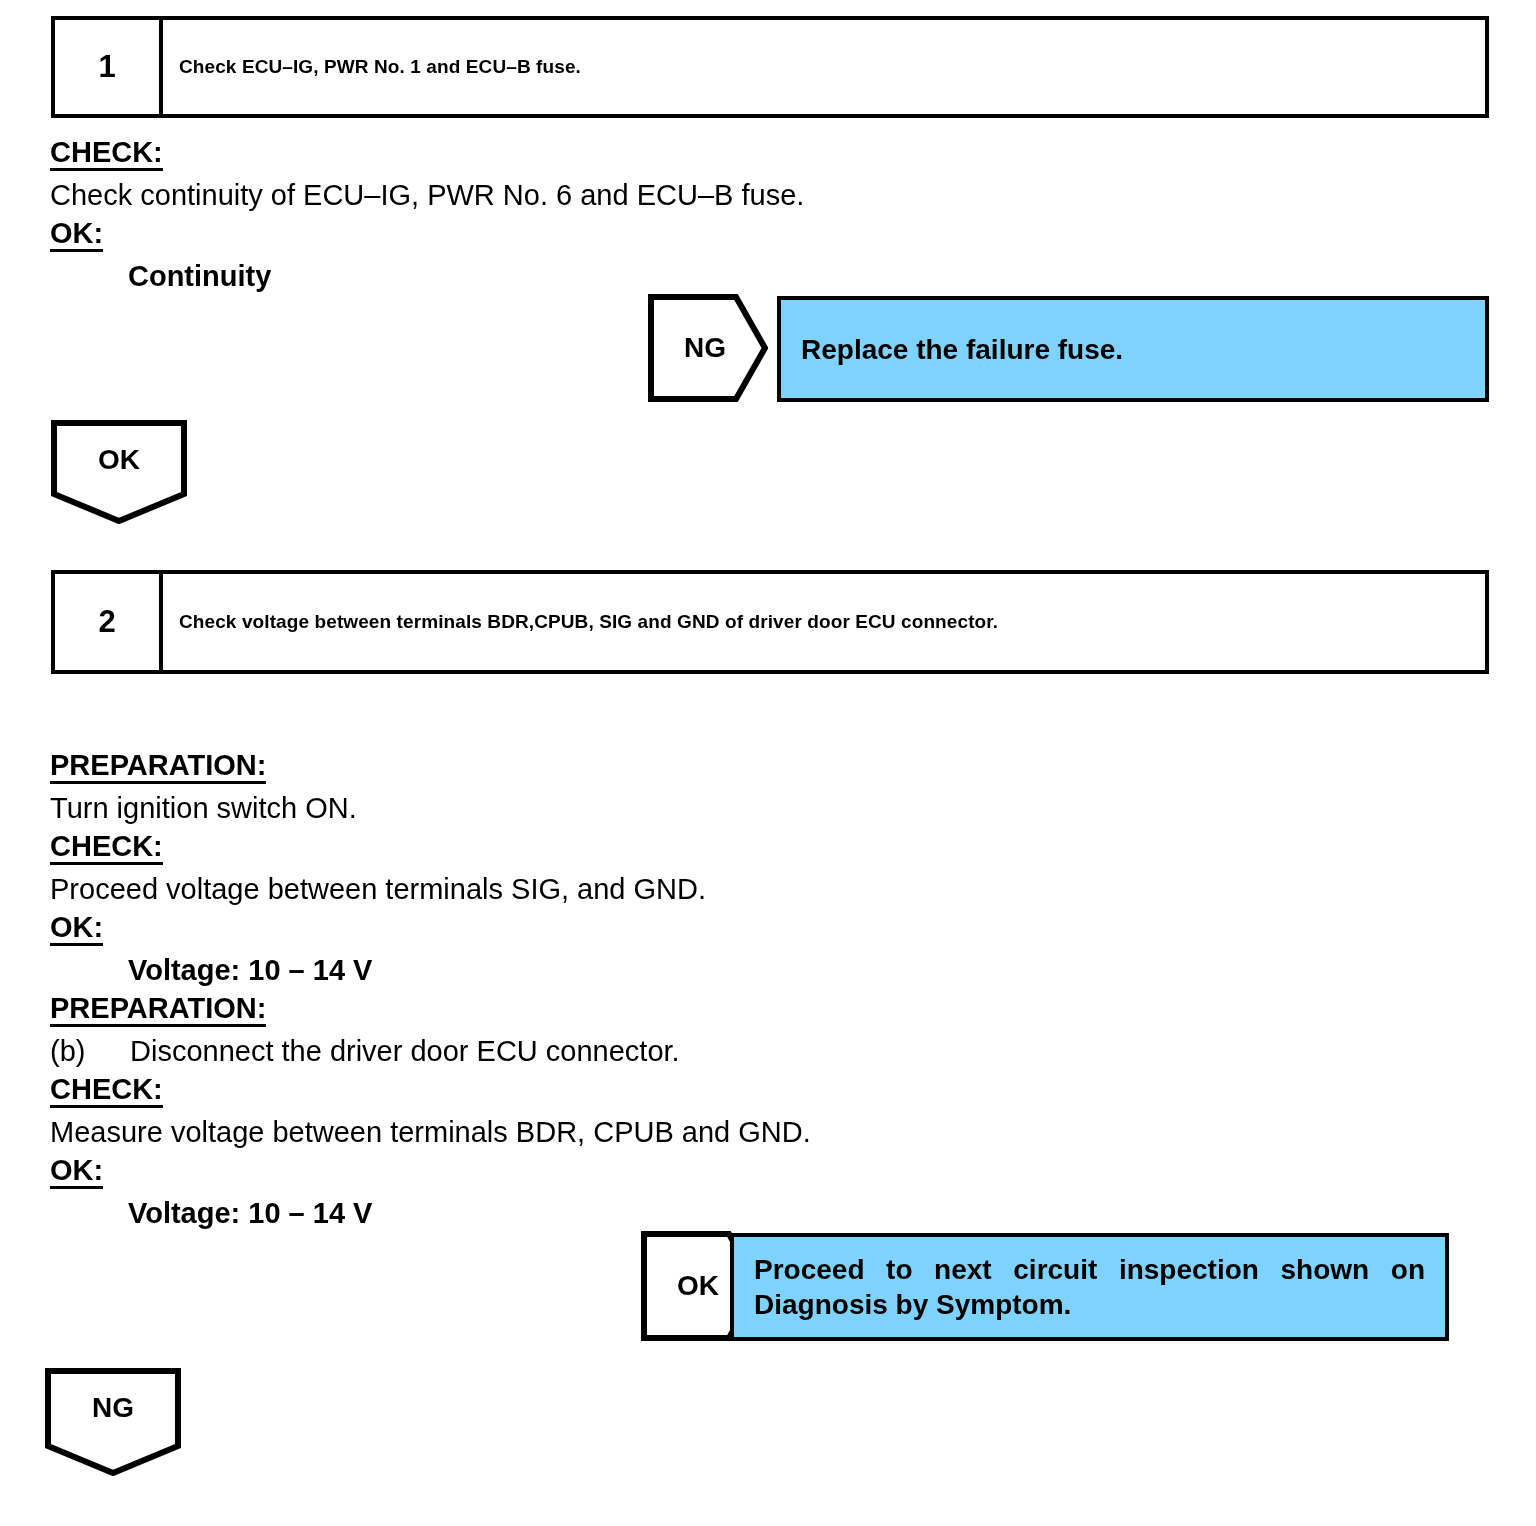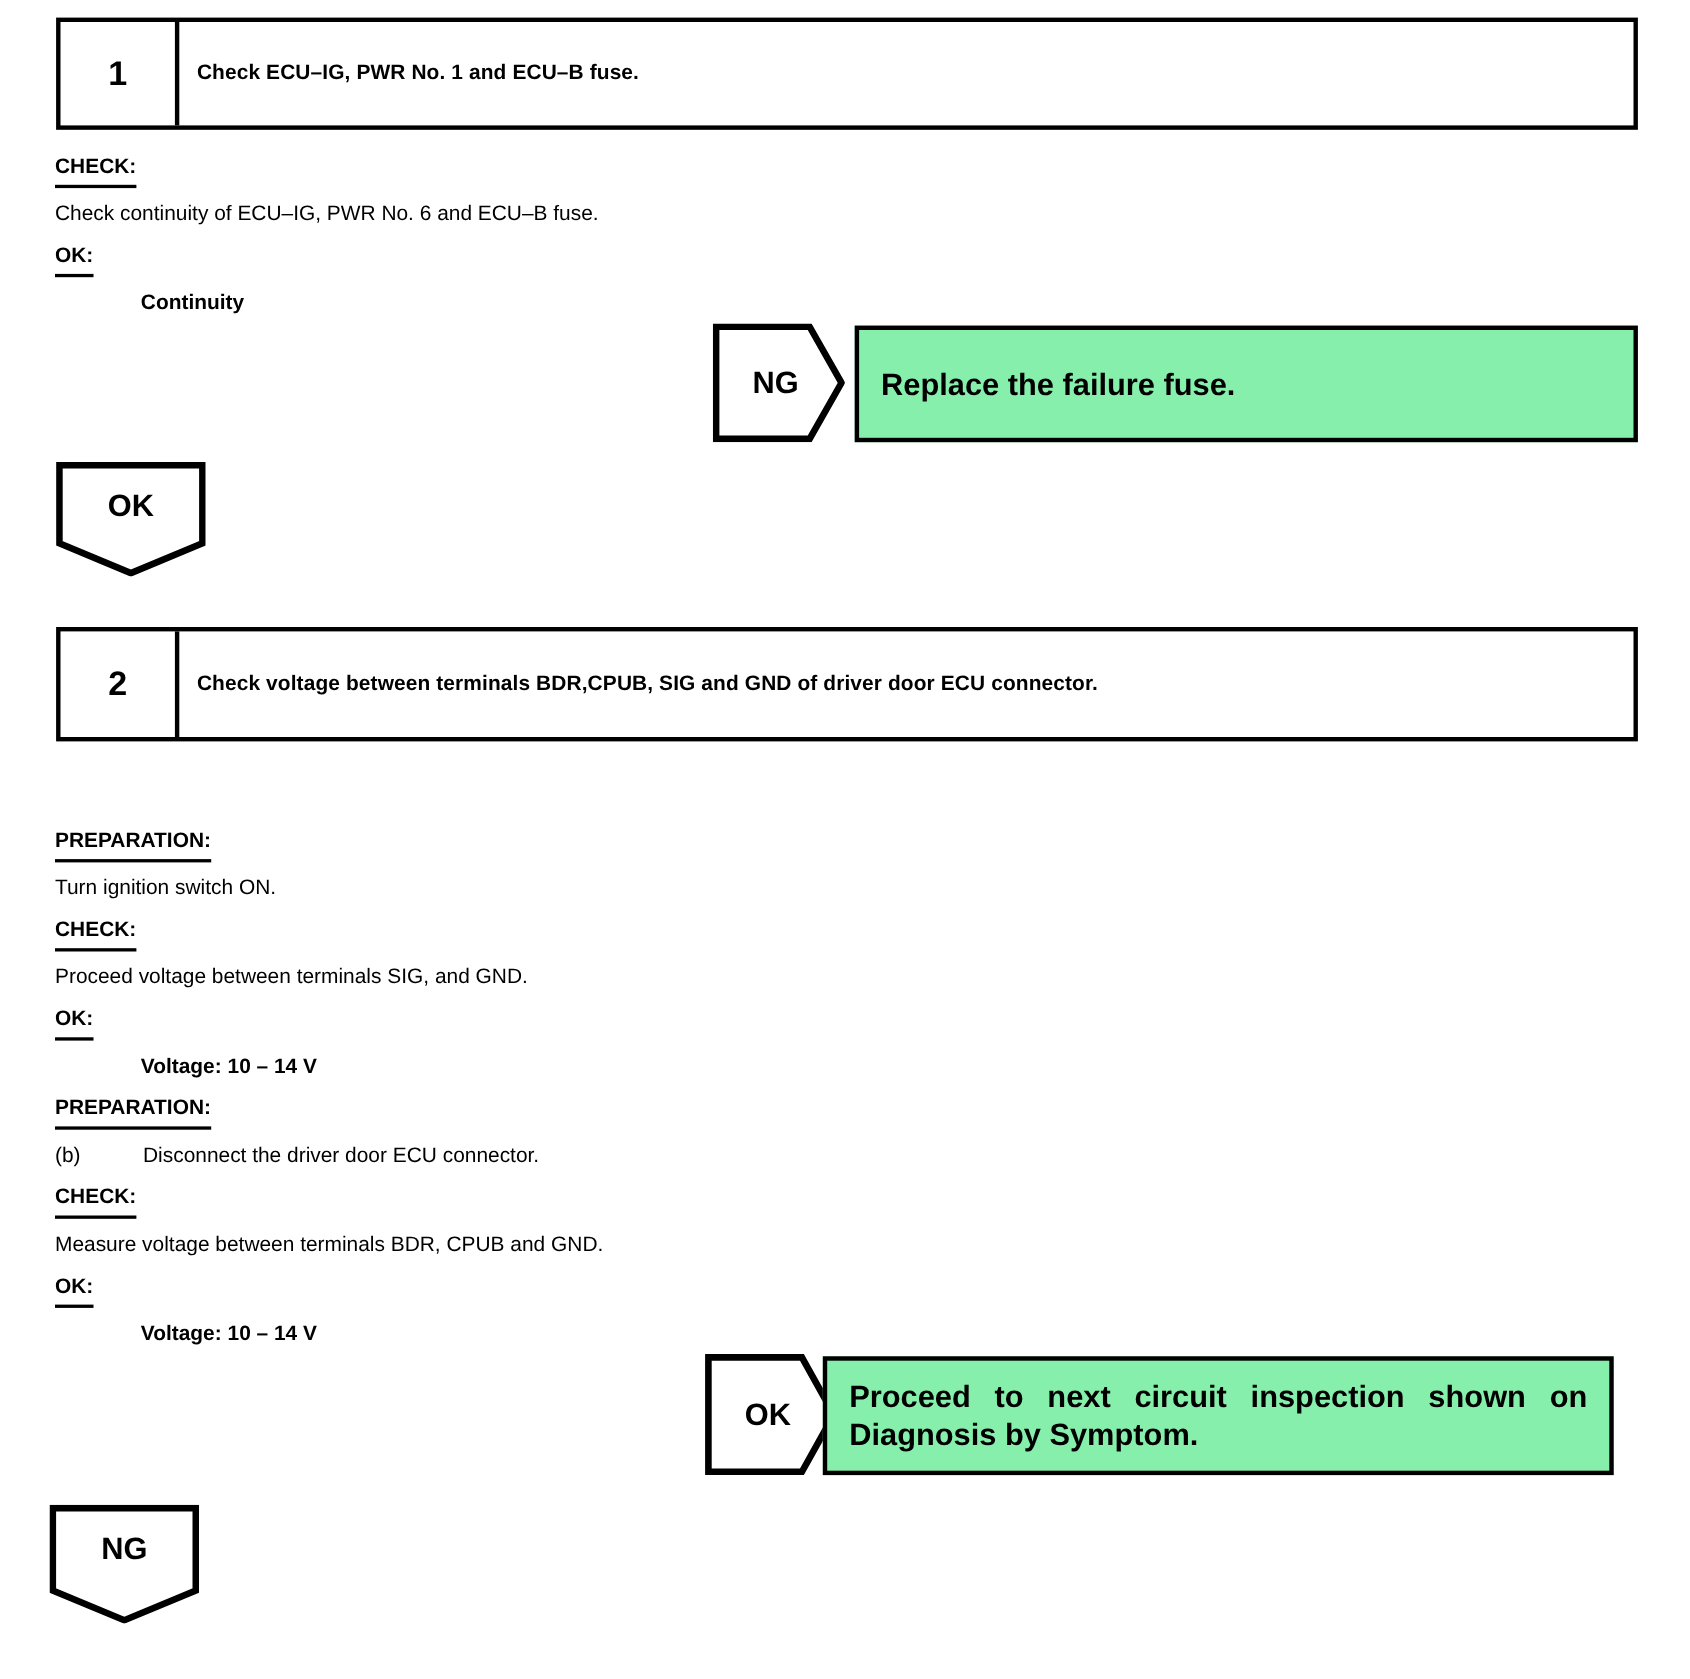--- a/index.html
+++ b/index.html
@@ -55,21 +55,21 @@
     letter-spacing: 0.1px;
   }
 
   #step1-box { left: 51px; top: 16px;  width: 1438px; height: 102px; }
   #step2-box { left: 51px; top: 570px; width: 1438px; height: 104px; }
 
   
   .detail {
     position: absolute;
     left: 50px;
-    font-size: 19px;
+    font-size: 29px;
     line-height: 38px;
   }
   .lbl {
     font-weight: bold;
     display: inline-block;
     border-bottom: 3px solid #000;
     padding-bottom: 1px;
     line-height: 30px;
     margin-bottom: 5px;
   }
@@ -98,21 +98,21 @@
   .arrow-right .arrow-label {
     position: relative;
     z-index: 2;
     padding-left: 36px;
   }
 
   .result-box {
     position: absolute;
     border: 4px solid #000;
     box-sizing: border-box;
-    background: #86efac;
+    background: #7dd3fc;
     display: flex;
     align-items: center;
     font-size: 28px;
     font-weight: bold;
     line-height: 1.25;
     padding: 0 20px;
   }
   .result-box .just {
     text-align: justify;
     text-align-last: left;
@@ -120,21 +120,21 @@
   }
   .result-box .just > span { display: block; }
   .result-box .just > span.j { text-align: justify; text-align-last: justify; }
 
   
   #ng-arrow-1 { left: 648px; top: 294px; width: 120px; height: 108px; }
   #ng-box-1   { left: 777px; top: 296px; width: 712px; height: 106px; }
 
   
   #ok-arrow-2 { left: 641px; top: 1231px; width: 120px; height: 110px; }
-  #ok-box-2   { left: 748px; top: 1233px; width: 719px; height: 108px; }
+  #ok-box-2   { left: 730px; top: 1233px; width: 719px; height: 108px; }
 
   
   .pent-down {
     position: absolute;
     display: flex;
     align-items: flex-start;
     justify-content: center;
     font-size: 28px;
     font-weight: bold;
   }

